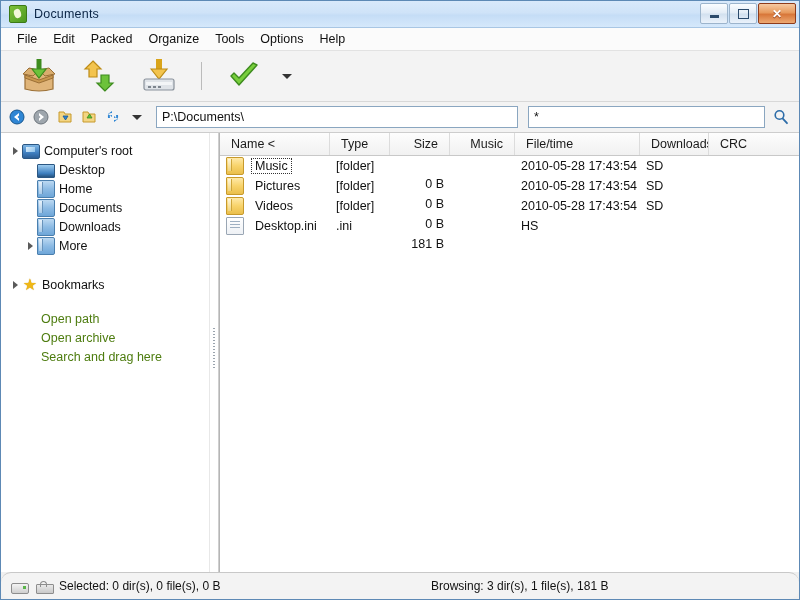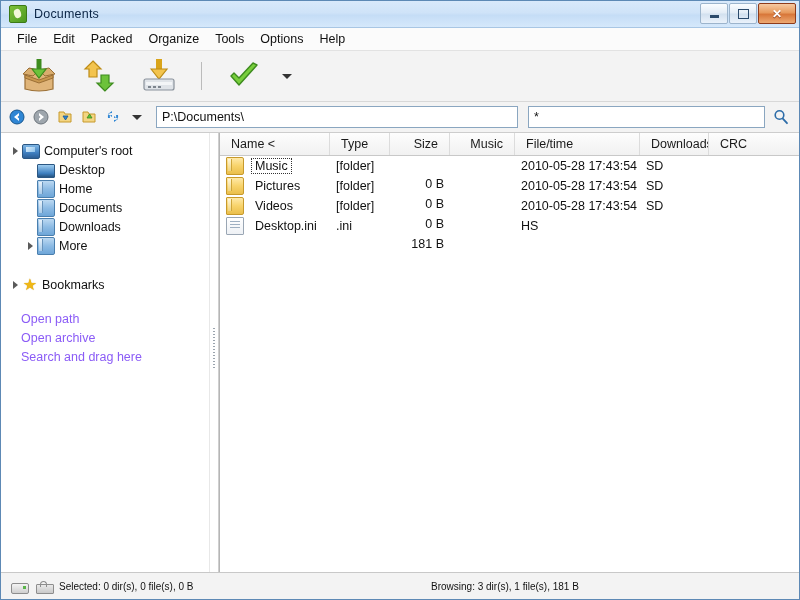--- a/index.html
+++ b/index.html
@@ -141,21 +141,21 @@
   }
   
   .ic.file{
     background:linear-gradient(to bottom,#ffffff 0%,#eef1f5 100%);
     border:1px solid #9aa6b4;border-radius:1px;
   }
   .ic.file:after{
     content:"";position:absolute;left:3px;top:3px;right:3px;height:8px;
     background-image:repeating-linear-gradient(to bottom,#9fb0c2 0 1px,transparent 1px 3px);
   }
-  .side-links{padding-left:20px;padding-top:16px;line-height:19px;color:#8b5cf6;}
+  .side-links{padding-left:40px;padding-top:16px;line-height:19px;color:#4d7c0f;}
   .side-links div{cursor:default;}
   
   .listwrap{flex:1 1 auto;display:flex;flex-direction:column;min-width:0;background:#fff;
     border-left:1px solid #b5b5b5;}
   .hdr{
     height:22px;flex:0 0 22px;display:flex;align-items:center;
     background:linear-gradient(to bottom,#fdfdfd 0%,#f1f1f1 100%);
     border-bottom:1px solid #c8c8c8;color:#1a1a1a;font-size:12.5px;
   }
   .hcell{
@@ -170,21 +170,21 @@
   .cell.r{justify-content:flex-end;margin-top:36px;}
   .cell.name{gap:4px;}
   .namebox{padding:0 3px;}
   .namebox.focused{outline:1px dotted #333;}
   
   .statusbar{
     height:26px;flex:0 0 26px;display:flex;align-items:center;
     background:#f3f3f3;
     background-image:radial-gradient(#e4e4e4 .6px,transparent .6px);
     background-size:4px 4px;
-    border-top:1px solid #c8c8c8;font-size:10px;color:#111;padding-left:10px;position:relative;
+    border-top:1px solid #c8c8c8;font-size:12px;color:#111;padding-left:10px;position:relative;border-radius:10px;
   }
   .st-ic{width:16px;height:16px;margin-right:5px;position:relative;flex:0 0 16px;}
   .st-ic.drive{
     background:linear-gradient(to bottom,#f4f4f4,#cfcfcf);border:1px solid #8d8d8d;
     height:9px;margin-top:4px;border-radius:2px;
   }
   .st-ic.drive:after{content:"";position:absolute;right:2px;top:2px;width:3px;height:3px;background:#5ab54a;}
   .st-ic.lock{
     background:linear-gradient(to bottom,#e9e9e9,#c9c9c9);border:1px solid #8d8d8d;
     height:8px;width:11px;margin-top:6px;margin-left:2px;border-radius:1px;

